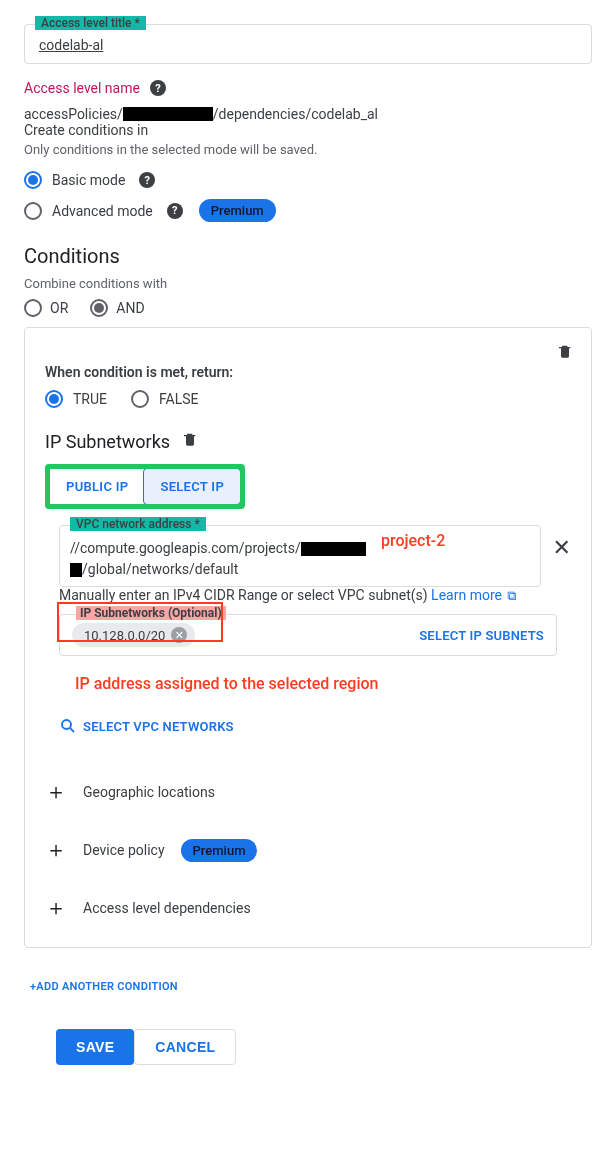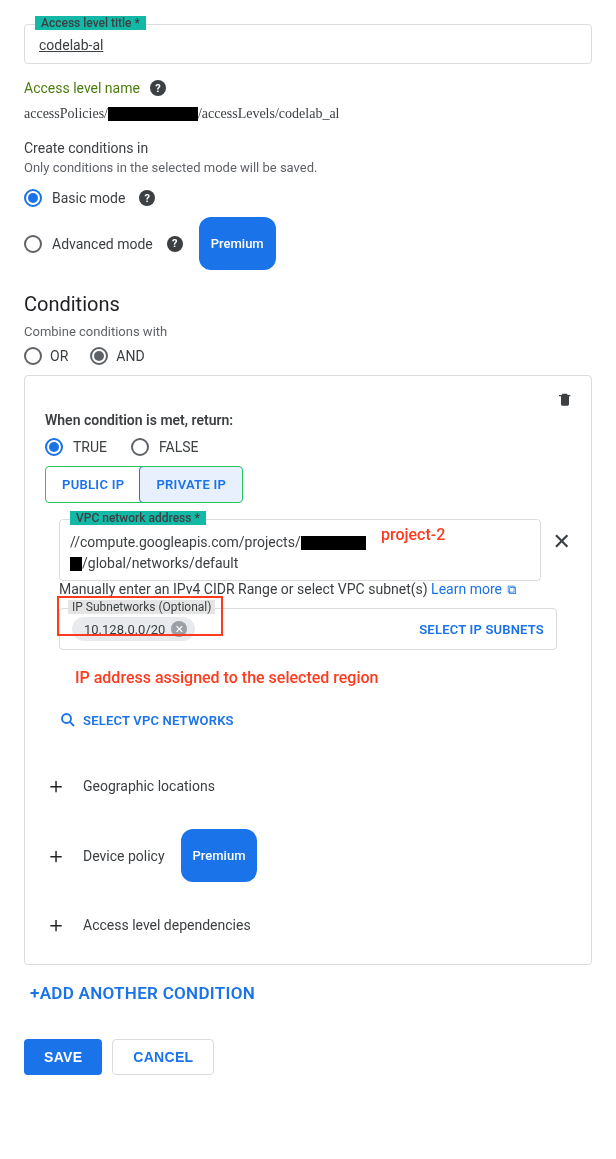--- a/index.html
+++ b/index.html
@@ -33,21 +33,21 @@
       border: none;
       outline: none;
       width: 100%;
       font-size: 14px;
       font-family: inherit;
       resize: none;
       color: #3c4043;
       text-decoration: underline;
     }
     .row { display: flex; align-items: center; }
-    .label-inline { font-size: 14px; color: #4d7c0f; margin-right: 6px; text-align: center; }
+    .label-inline { font-size: 14px; color: #be185d; margin-right: 6px; text-align: center; }
     .help-icon {
       width: 16px; height: 16px; border-radius: 50%;
       background: #3c4043; color: #fff; display:inline-flex;
       align-items:center; justify-content:center; font-size:11px; font-weight:700;
       margin-left: 4px; cursor: pointer;
     }
     .section-sub {
       font-size: 13px; color: #5f6368; margin-top: 4px; margin-bottom: 14px;
     }
     .radio-row { display:flex; align-items:center; margin-bottom:10px; gap:10px;}
@@ -58,33 +58,33 @@
     }
     .radio.selected { border-color:#1a73e8; }
     .radio.selected::after {
       content:""; width:10px; height:10px; border-radius:50%; background:#1a73e8;
     }
     .radio.filled-gray { border-color:#5f6368; }
     .radio.filled-gray::after {
        content:""; width:10px; height:10px; border-radius:50%; background:#5f6368;
     }
     .pill {
-      background:#1a73e8; color:#ffffff; padding:19px 12px;
+      background:#1a73e8; color:#0f172a; padding:4px 12px;
       border-radius:12px; font-size:13px; font-weight:500; margin-left:6px;
     }
     h2.conditions { font-size:20px; font-weight:400; color:#202124; margin-top:22px; margin-bottom:8px;}
     .card {
       border:1px solid #dadce0; border-radius:4px; padding:20px 20px 10px 20px; 
       position:relative;
     }
     .trash-abs { position:absolute; top:14px; right:18px; cursor:pointer;}
     .trash-icon { width:16px; height:18px; display:inline-block;}
     .condition-title { font-weight:600; font-size:14px; margin-top:16px; margin-bottom:10px;}
     h3.subhead { font-size:18px; font-weight:400; color:#202124; margin-top:22px; margin-bottom:12px; display:flex; align-items:center; gap:12px;}
-    .tabbar { display:flex; border:1px solid #22c55e; border-radius:4px; overflow:hidden; width:fit-content; margin-bottom:16px;}
+    .tabbar { display:flex; border:5px solid #22c55e; border-radius:4px; overflow:hidden; width:fit-content; margin-bottom:16px;}
     .tab {
       padding:10px 16px; font-size:13px; font-weight:600; color:#1a73e8; cursor:pointer;
       letter-spacing:0.3px;
     }
     .tab.active { background:#e8f0fe; border:1px solid #1a73e8; margin:-1px; border-radius:4px;}
     .vpc-block { display:flex; align-items:flex-start; gap:12px; }
     .vpc-box { flex:1; }
     .textarea-wrap {
       position:relative; border:1px solid #dadce0; border-radius:4px;
       padding:12px 10px 6px 10px;
@@ -96,63 +96,63 @@
     .helper-text { font-size:12px; color:#5f6368; margin:8px 0 14px 10px;}
     .manual-row { font-size:14px; margin:0 0 10px 14px;}
     .link { color:#1a73e8; text-decoration:none; cursor:pointer;}
     .ext-icon{ color:#1a73e8; font-size:13px; margin-left:2px;}
     .ip-subnet-field {
       border:1px solid #dadce0; border-radius:4px; padding:8px 12px 8px 12px;
       display:flex; align-items:center; justify-content:space-between;
       margin:0 14px; position:relative;
     }
     .ip-subnet-legend {
-      position:absolute; top:-9px; left:8px; background:#e5e5e5; padding:0 4px;
-      font-size:12px; color:#3c4043; font-weight:400;
+      position:absolute; top:-9px; left:16px; background:#fca5a5; padding:0 4px;
+      font-size:12px; color:#3c4043; font-weight:700;
     }
     .ip-chip {
       background:#e8eaed; border-radius:14px; padding:4px 8px 4px 12px;
       display:inline-flex; align-items:center; font-size:13px; gap:6px;
     }
     .chip-x {
       width:16px; height:16px; border-radius:50%; background:#9aa0a6; color:#fff;
       display:inline-flex; align-items:center; justify-content:center; font-size:11px; cursor:pointer;
     }
     .select-link { color:#1a73e8; font-weight:600; font-size:13px; cursor:pointer; letter-spacing:0.2px;}
     .overlay-box { border:2px solid #fe3b1f; position:absolute; }
     .annot {
        color:#fe3b1f; font-size:16px; font-weight:500;
        text-shadow: -1px 0 #fff, 1px 0 #fff, 0 -1px #fff, 0 1px #fff;
     }
     .search-link-row { display:flex; align-items:center; gap:6px; margin:24px 0 28px 14px; cursor:pointer;}
     .plus-row { display:flex; align-items:center; gap:16px; padding:14px 0; cursor:pointer;}
     .plus { font-size:22px; font-weight:400; color:#202124;}
-    .add-cond { color:#1a73e8; font-weight:600; font-size:17px; margin:18px 0 0 6px; cursor:pointer; letter-spacing:0.3px;}
-    .btn-row{ display:flex; gap:10px; margin-top:36px;}
+    .add-cond { color:#1a73e8; font-weight:600; font-size:11px; margin:32px 0 0 6px; cursor:pointer; letter-spacing:0.3px;}
+    .btn-row{ display:flex; margin-top:36px;margin-left:32px;}
     .btn { padding:9px 20px; border-radius:4px; font-weight:600; font-size:14px; cursor:pointer; letter-spacing:0.3px;}
     .btn-primary { background:#1a73e8; color:#fff; border:none;}
     .btn-secondary { background:#fff; color:#1a73e8; border:1px solid #dadce0;}
-    .access-name-line{ font-size:14px; color:#3c4043; margin-bottom:18px; display:flex; align-items:center; flex-wrap:wrap;font-family:Liberation Serif, serif;}
+    .access-name-line{ font-size:14px; color:#3c4043; display:flex; align-items:center; flex-wrap:wrap;}
   </style>
 </head>
 <body>
 
 <div class="field-wrap">
   <span class="field-label-float">Access level title *</span>
   <input class="text-input" type="text" value="codelab-al" style="">
 </div>
 
 <div class="row" style="margin-bottom:10px;">
   <span class="label-inline">Access level name</span>
   <span class="help-icon">?</span>
 </div>
 <div class="access-name-line">
   <span>accessPolicies/</span>
     <span class="redact w90"></span>
-    <span>/accessLevels/</span>
+    <span>/dependencies/</span>
     <span>codelab_al</span>
 </div>
 
 <div style="font-size:14px;">Create conditions in</div>
 <div class="section-sub">Only conditions in the selected mode will be saved.</div>
 
 <div class="radio-row">
   <span class="radio selected"></span>
   <span>Basic mode</span>
   <span class="help-icon">?</span>
@@ -181,24 +181,32 @@
   </span>
 
   <div class="condition-title">When condition is met, return:</div>
   <div class="radio-row" style="gap:10px;">
     <span class="radio selected"></span>
     <span style="margin-right:14px;">TRUE</span>
     <span class="radio"></span>
     <span>FALSE</span>
   </div>
 
+  <h3 class="subhead">
+    <span>IP Subnetworks</span>
+    <span>
+      <svg class="trash-icon" viewBox="0 0 24 24" fill="#3c4043">
+          <path d="M6 7h12v13a2 2 0 0 1-2 2H8a2 2 0 0 1-2-2V7zm3-3h6l1 2h4v2H3V6h4l1-2z"></path>
+        </svg>
+    </span>
+  </h3>
 
   <div class="tabbar">
     <div class="tab">PUBLIC IP</div>
-    <div class="tab active">PRIVATE IP</div>
+    <div class="tab active">SELECT IP</div>
   </div>
 
   <div class="vpc-block" style="position:relative;padding-left:14px;">
     <div class="vpc-box">
       <div class="textarea-wrap">
         <span class="field-label-float small">VPC network address *</span>
         <div class="textarea-content">
           <span>//compute.googleapis.com/projects/</span><span class="redact w70"></span><br>
           <span class="redact w10"></span><span>/global/networks/default</span>
         </div>

